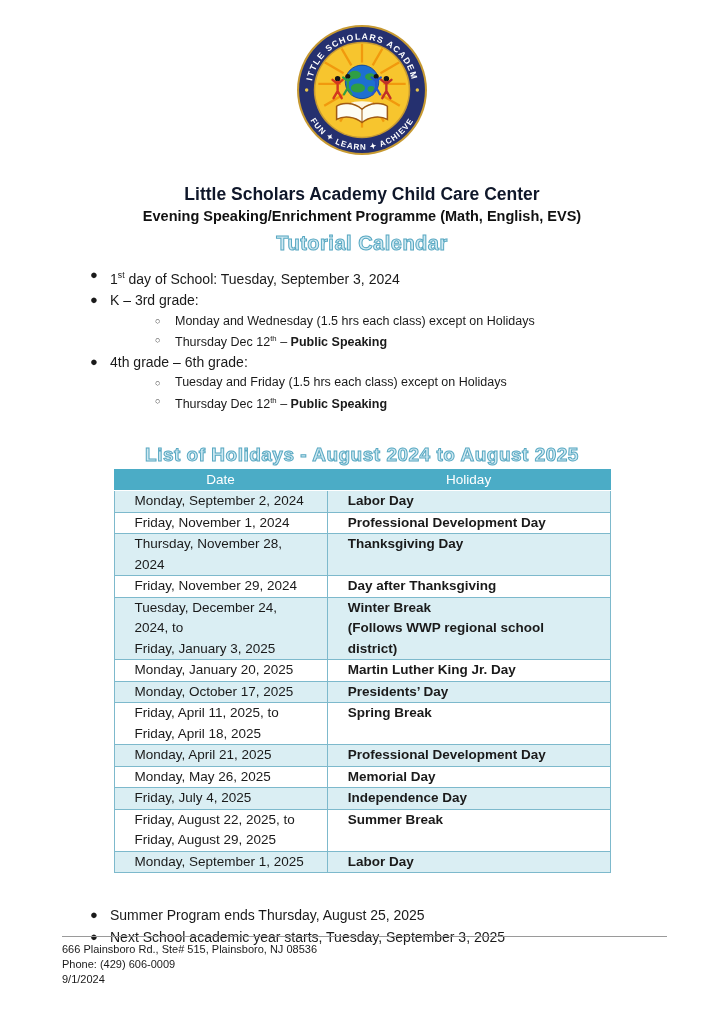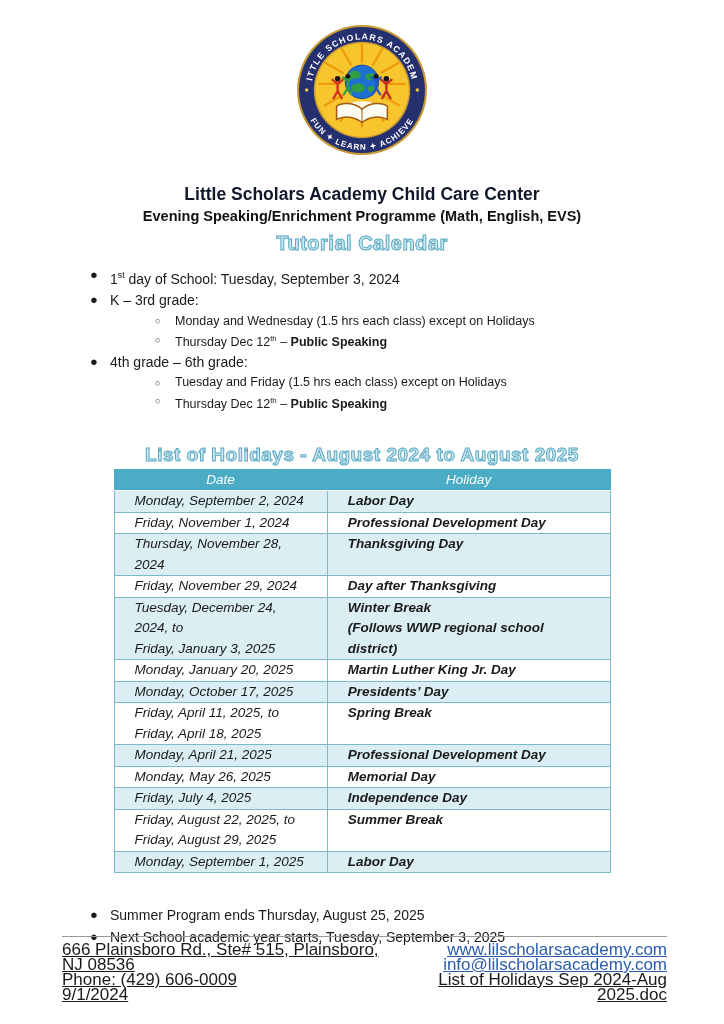--- a/index.html
+++ b/index.html
@@ -43,21 +43,20 @@
   li.b-sub { position:relative; padding-left:20px; font-size:12.5px; line-height:18.5px; }
   li.b-sub .marker { position:absolute; left:0; top:0.5px; font-size:9px; color:#3a3a3a; }
   sup { font-size:0.62em;margin-top:20px; }
   .bold { font-weight:bold; }
 
   table.holidays {
     width:497px; margin:3px auto 0 auto;
     border-collapse:collapse;
     table-layout:fixed;
     font-size:13.5px;
-    font-style:italic;
   }
   table.holidays col.c-date { width:43%; }
   table.holidays col.c-hol  { width:57%; }
   table.holidays th {
     background:#4BACC6; color:#ffffff;
     font-weight:400; font-size:13.5px;
     height:20px; line-height:20px;
     border:1px solid #4BACC6; border-bottom:1.5px solid #ffffff;
     text-align:center; padding:0;
   }
@@ -65,21 +64,21 @@
     border:1px solid #7db9cc;
     vertical-align:top;
     padding:0 20px;
   }
   table.holidays td div { line-height:20.5px; min-height:0; }
   table.holidays tr.band { background:#daeef3; }
   table.holidays td.hol { font-weight:bold; }
 
   .footer { position:absolute; left:62px; right:57px; top:936px; }
   .footer-line { border-top:1px solid #9a9a9a; height:0; margin-bottom:5px; }
-  .footer-cols { display:flex; justify-content:center; font-size:17px; line-height:15px;text-decoration:underline; }
+  .footer-cols { display:flex; justify-content:flex-start; font-size:11px; line-height:15px; }
   .footer-right { text-align:right; }
   .flink { color:#2a5caa; text-decoration:underline; cursor:pointer; }
 </style>
 </head>
 <body>
 
 <div class="page">
 
   <div class="logo-wrap">
     <svg width="132" height="132" viewBox="0 0 130 130">
@@ -323,21 +322,16 @@
   </ul>
 
   <div class="footer">
     <div class="footer-line"></div>
     <div class="footer-cols">
       <div class="footer-left">
         <div>666 Plainsboro Rd., Ste# 515, Plainsboro, NJ 08536</div>
         <div>Phone: (429) 606-0009</div>
         <div>9/1/2024</div>
       </div>
-      <div class="footer-right">
-        <div><span class="flink">www.lilscholarsacademy.com</span></div>
-        <div><span class="flink">info@lilscholarsacademy.com</span></div>
-        <div>List of Holidays Sep 2024-Aug 2025.doc</div>
-      </div>
     </div>
   </div>
 
 </div>
 
 </body></html>

